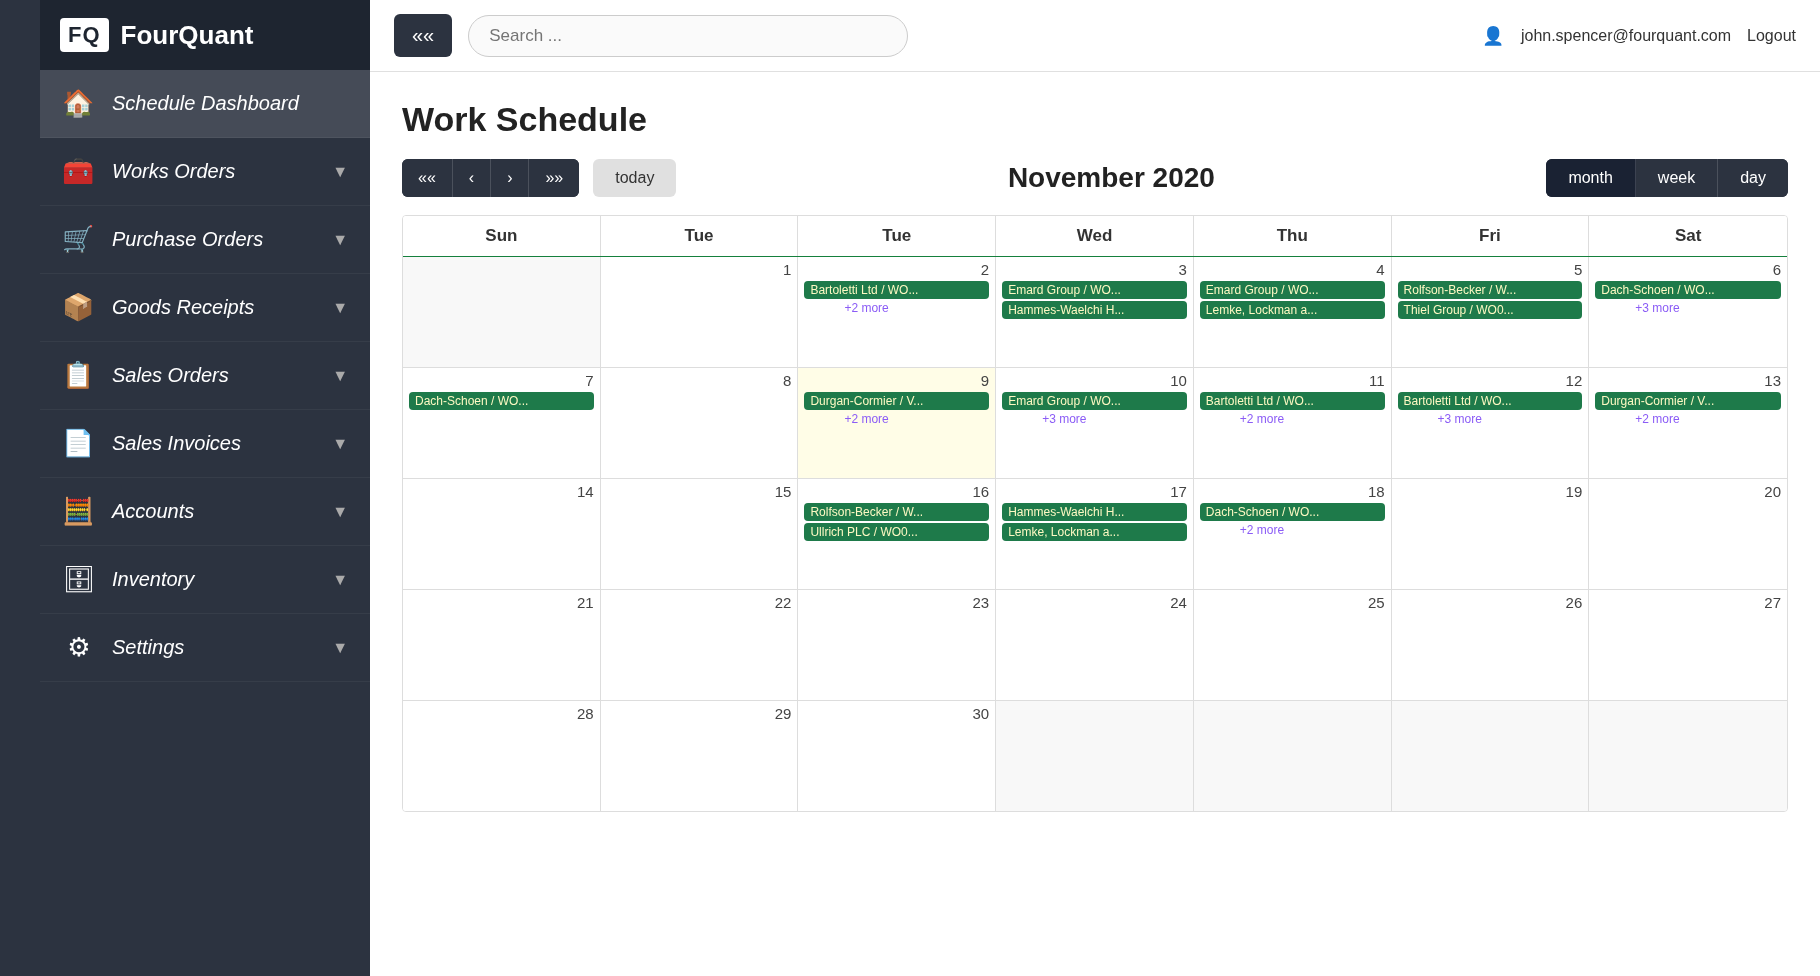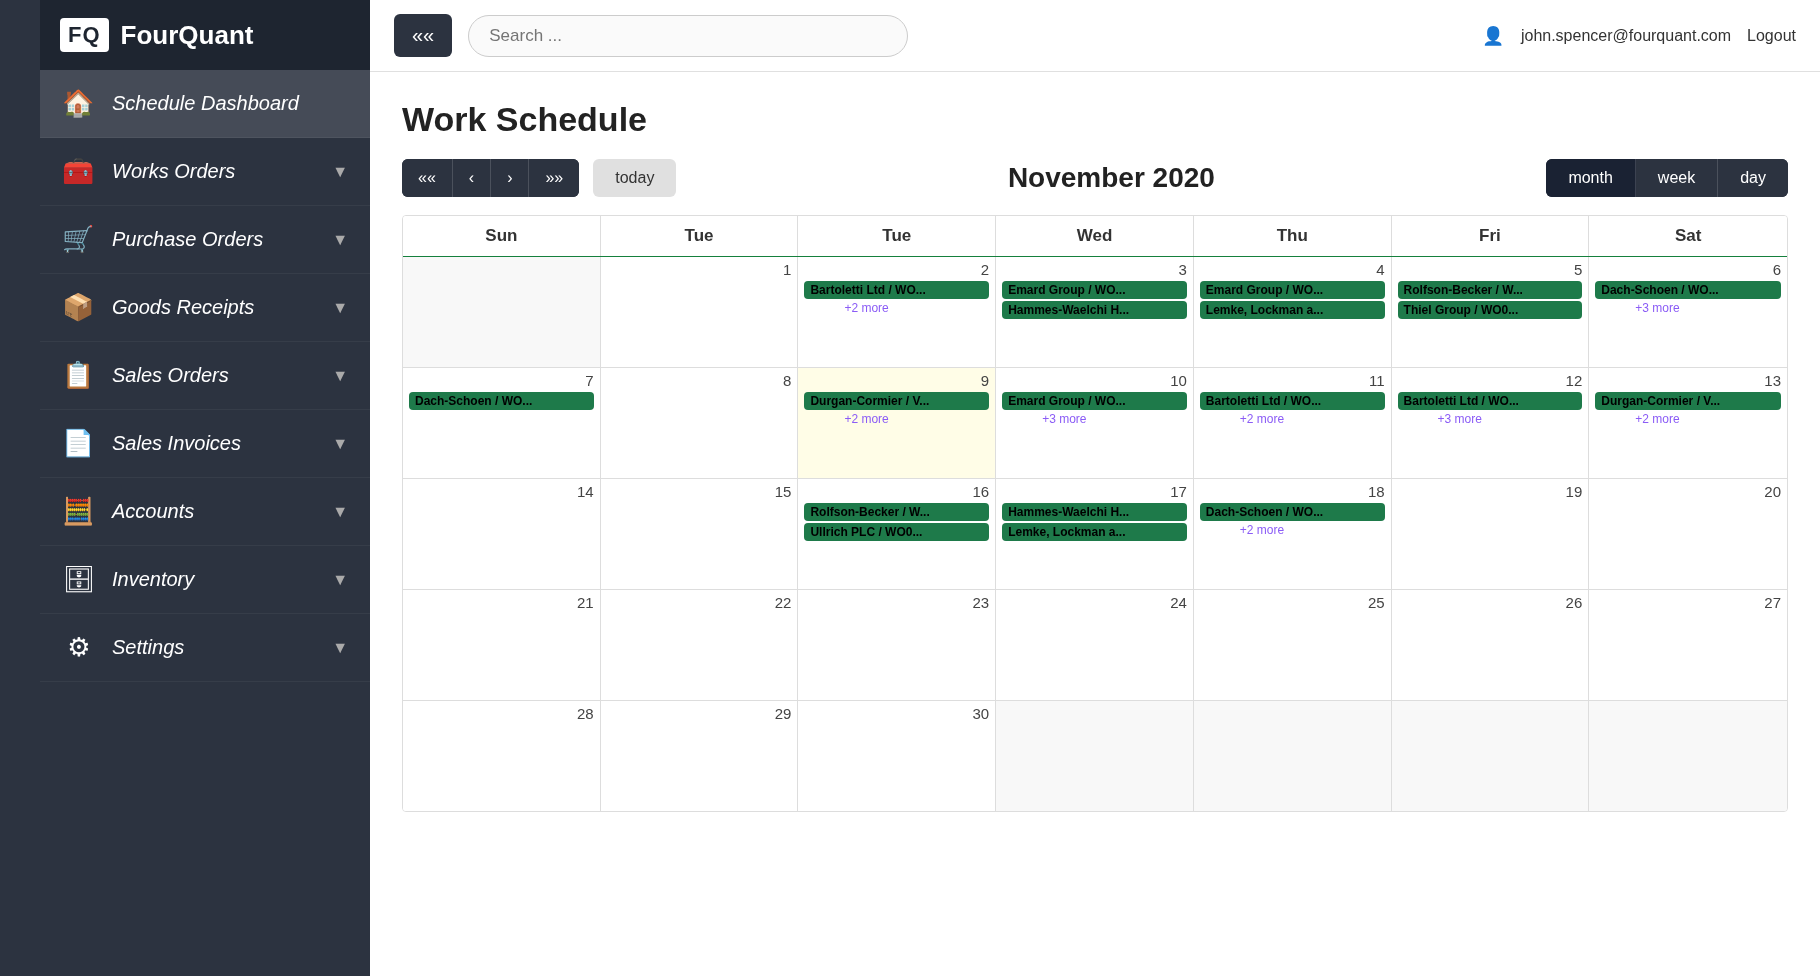--- a/index.html
+++ b/index.html
@@ -232,30 +232,29 @@
     .cal-cell.today { background: #fffde7; }
     .cal-day-num {
       font-size: 15px;
       color: #444;
       text-align: right;
       margin-bottom: 3px;
       font-weight: 400;
     }
     .cal-event {
       background: #1e7a4a;
-      color: #000000;
+      color: #fef9c3;
       border-radius: 4px;
       padding: 2px 6px;
       font-size: 12px;
       margin-bottom: 2px;
       white-space: nowrap;
       overflow: hidden;
       text-overflow: ellipsis;
       cursor: pointer;
-      font-weight: bold;
     }
     .cal-more {
       font-size: 12px;
       color: #8b5cf6;
       margin-top: 2px;
       cursor: pointer;
       margin-left: 40px;
     }
   </style>
 </head>

